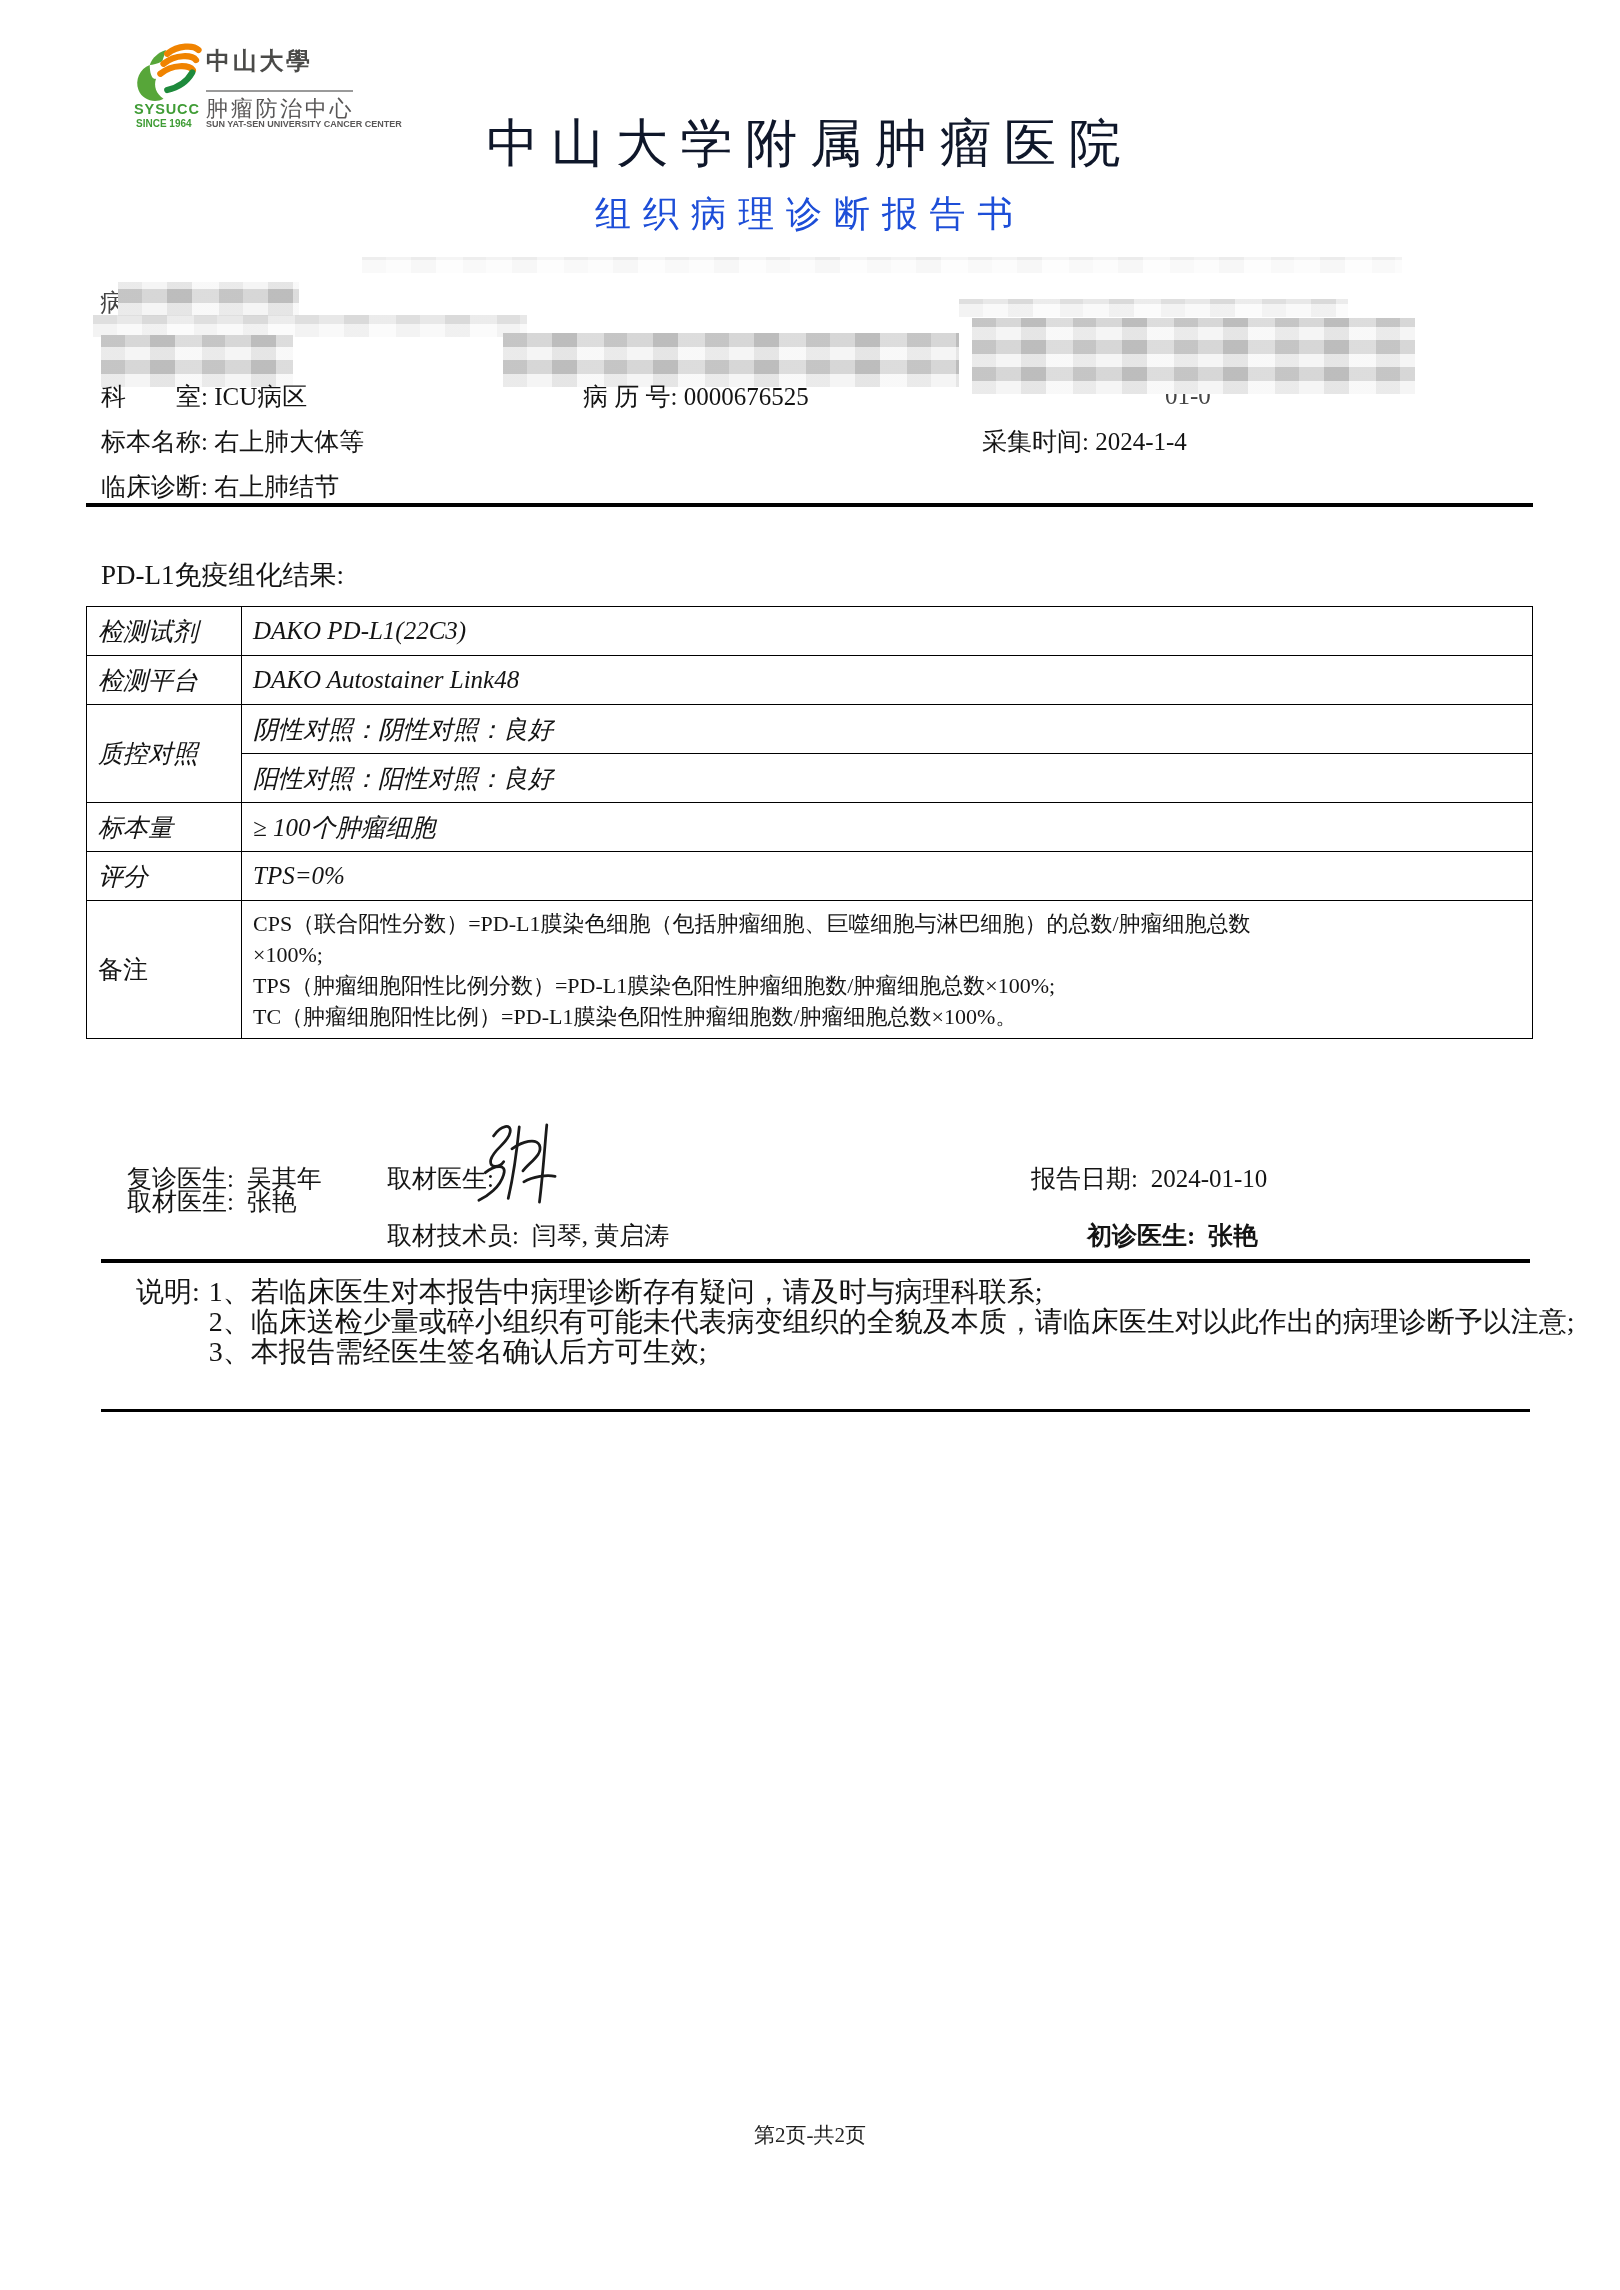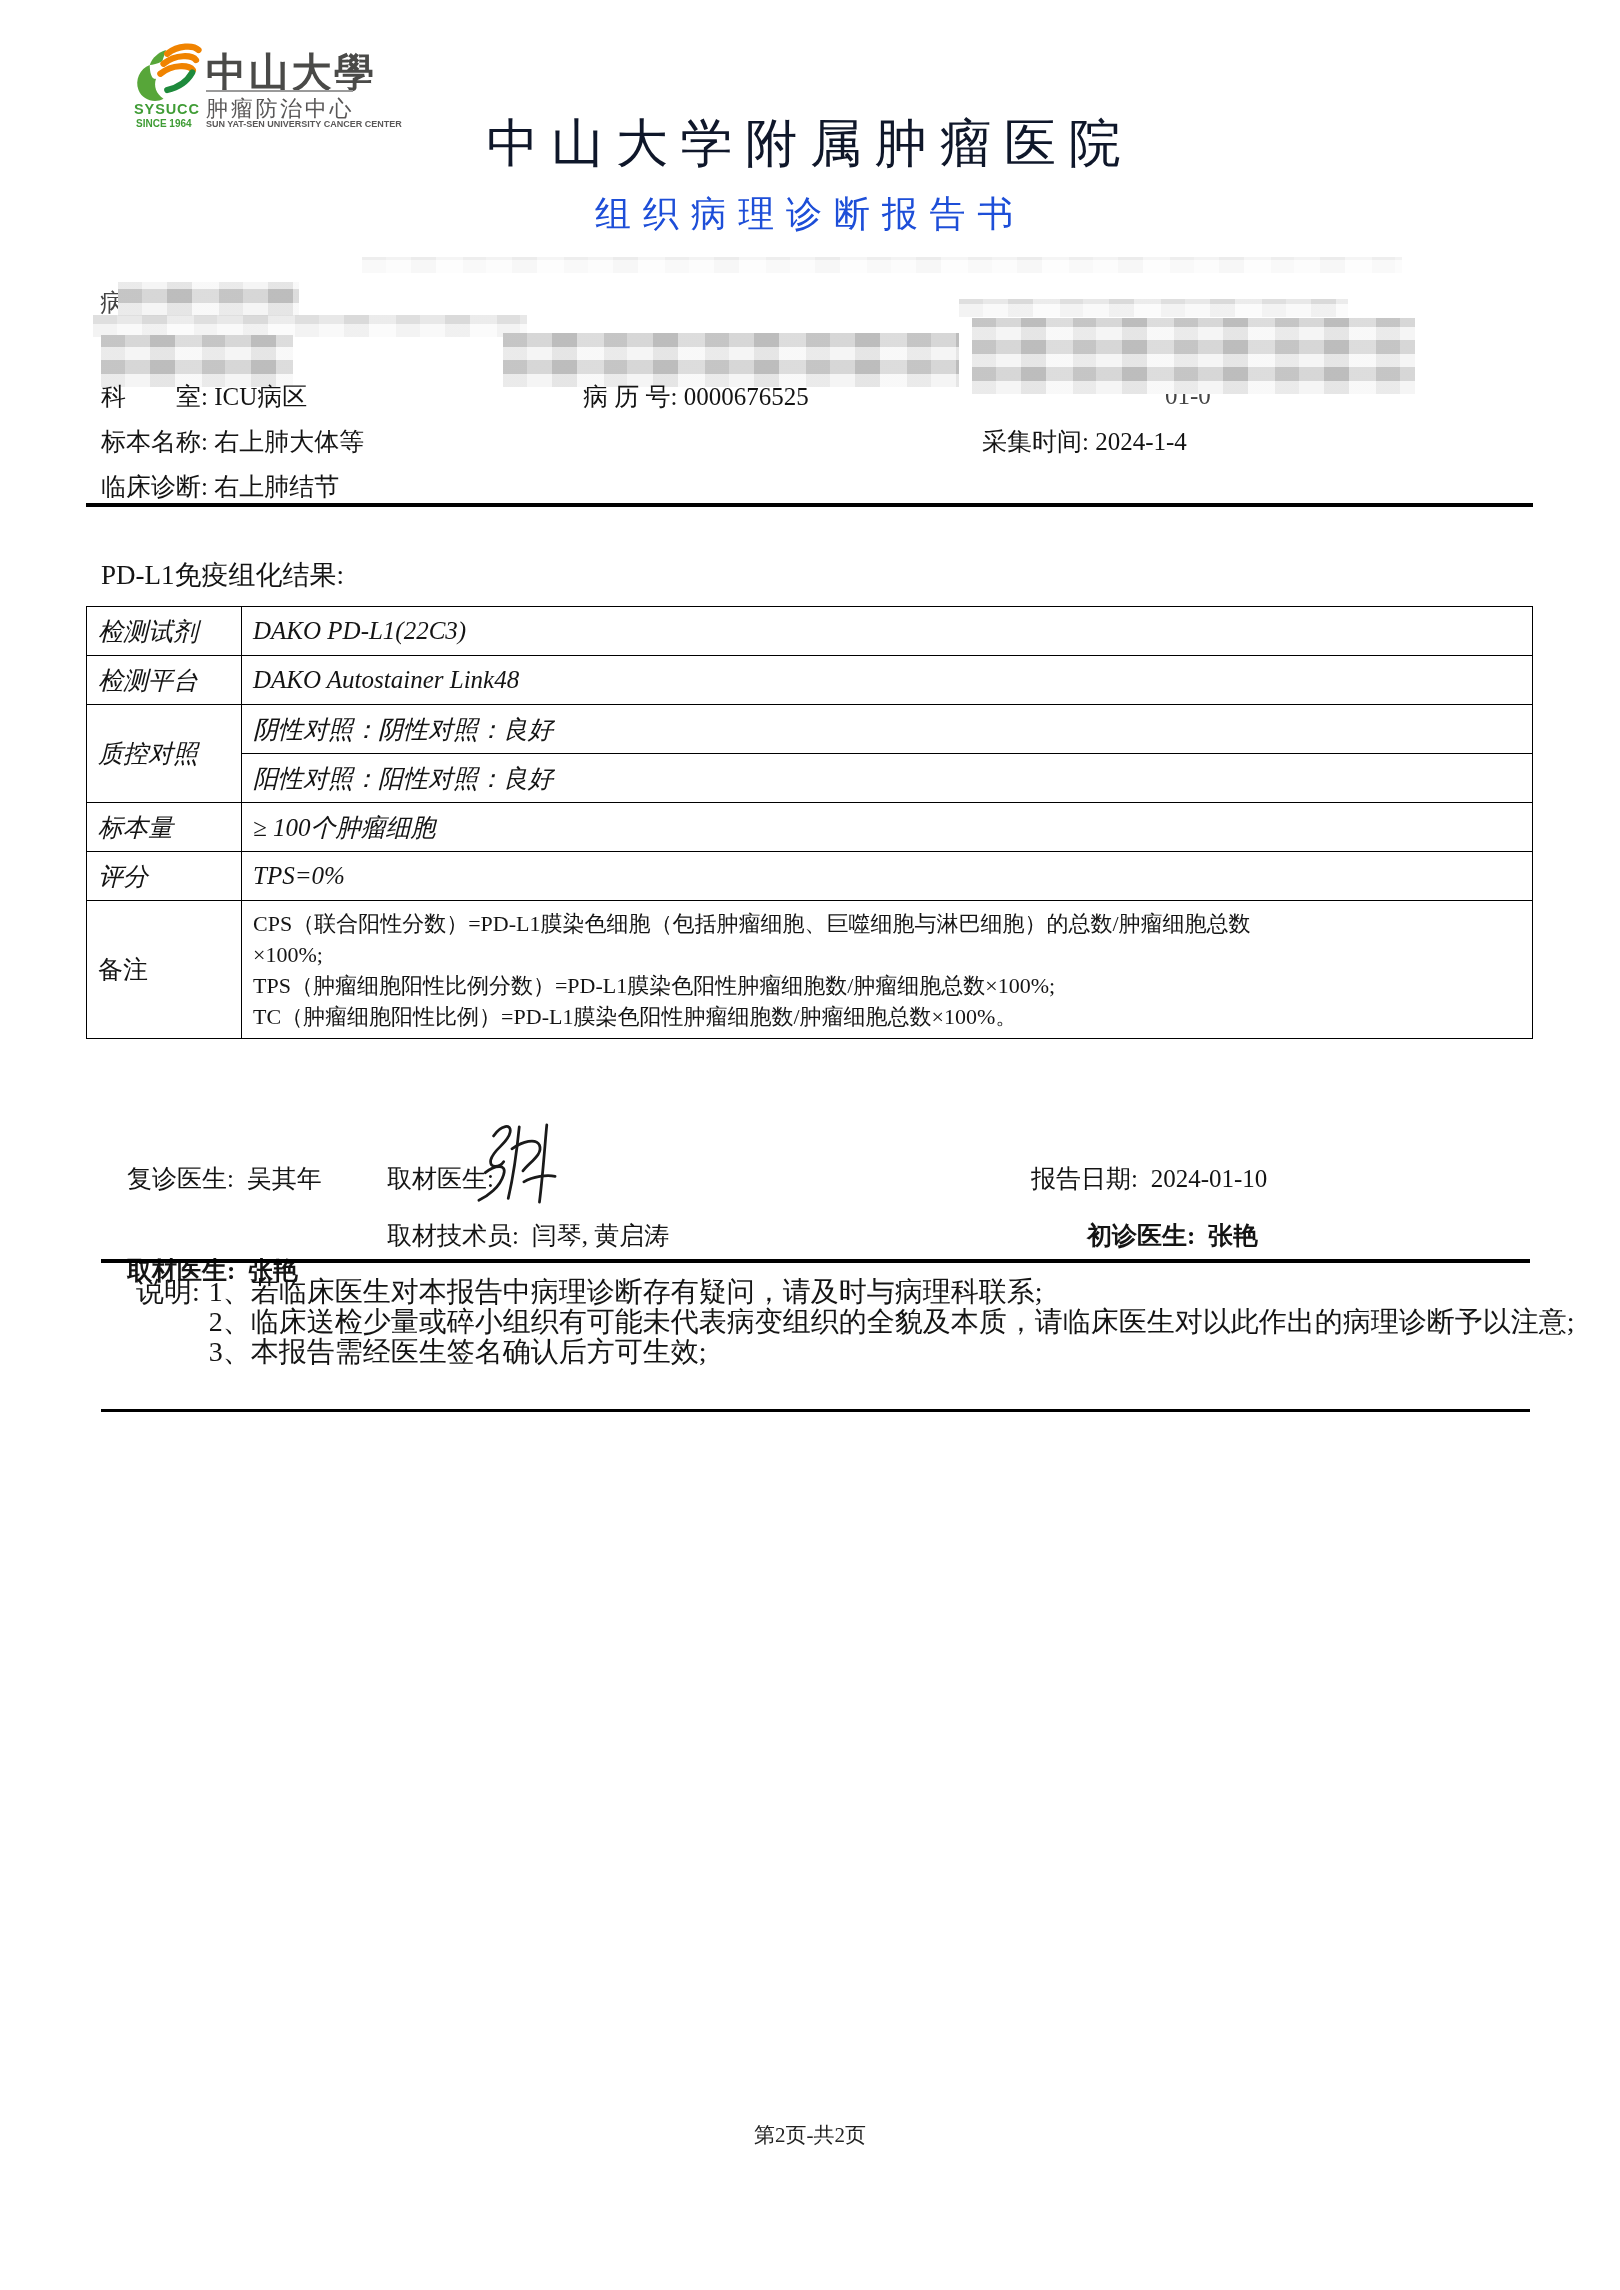--- a/index.html
+++ b/index.html
@@ -12,21 +12,21 @@
     overflow:hidden;
   }
   .abs{position:absolute;white-space:nowrap;}
 
   
   .logo-icon{position:absolute;left:127px;top:40px;width:83px;height:65px;}
   .logo-acronym{position:absolute;left:134px;top:101px;font-family:"Liberation Sans","DejaVu Sans",sans-serif;
     font-weight:bold;font-size:14.5px;letter-spacing:0.9px;color:#3f9c35;}
   .logo-since{position:absolute;left:136px;top:118px;font-family:"Liberation Sans","DejaVu Sans",sans-serif;
     font-weight:bold;font-size:10px;color:#3f9c35;}
-  .logo-cn{position:absolute;left:206px;top:45px;font-size:40px;font-weight:bold;color:#4a4a48;letter-spacing:2.7px;}
+  .logo-cn{position:absolute;left:206px;top:45px;font-size:24px;font-weight:bold;color:#4a4a48;letter-spacing:2.7px;}
   .logo-divider{position:absolute;left:206px;top:90px;width:147px;height:1.8px;background:#9a9a9a;}
   .logo-sub{position:absolute;left:206px;top:94px;font-size:22px;color:#595757;letter-spacing:2.7px;}
   .logo-en{position:absolute;left:206px;top:119px;font-family:"Liberation Sans","DejaVu Sans",sans-serif;
     font-weight:bold;font-size:9px;color:#595757;letter-spacing:0;}
 
   
   .h-title{position:absolute;top:109px;left:0;width:100%;text-align:center;
     font-size:52px;letter-spacing:12.7px;color:#0f172a;}
   .h-sub{position:absolute;top:190px;left:0;width:100%;text-align:center;
     font-size:36px;letter-spacing:11.8px;color:#1d4ed8;}
@@ -178,21 +178,21 @@
       <path d="M58,10 C56,30 52,62 46,88"></path>
       <path d="M50,34 C62,26 76,22 80,30 C84,40 70,48 62,58"></path>
       <path d="M88,8 C86,28 84,60 80,92"></path>
       <path d="M63,70 C73,64 88,62 97,64"></path>
     </g>
   </svg>
   <div class="abs sig" style="left:1031px;top:1162px;">
     <span>报告日期:</span><span class="gap"></span><span>2024-01-10</span>
   </div>
 
-  <div class="abs sig" style="left:127px;top:1254px;font-weight:bold;">
+  <div class="abs sig" style="left:127px;top:1185px;">
     <span>取材医生:</span><span class="gap"></span><span>张艳</span>
   </div>
   <div class="abs sig" style="left:387px;top:1219px;">
     <span>取材技术员:</span><span class="gap"></span><span>闫琴, 黄启涛</span>
   </div>
   <div class="abs sig" style="left:1087px;top:1219px;font-weight:bold;">
     <span>初诊医生:</span><span class="gap"></span><span>张艳</span>
   </div>
 
   <div class="rule" style="left:101px;top:1259px;width:1429px;height:3.6px;"></div>

